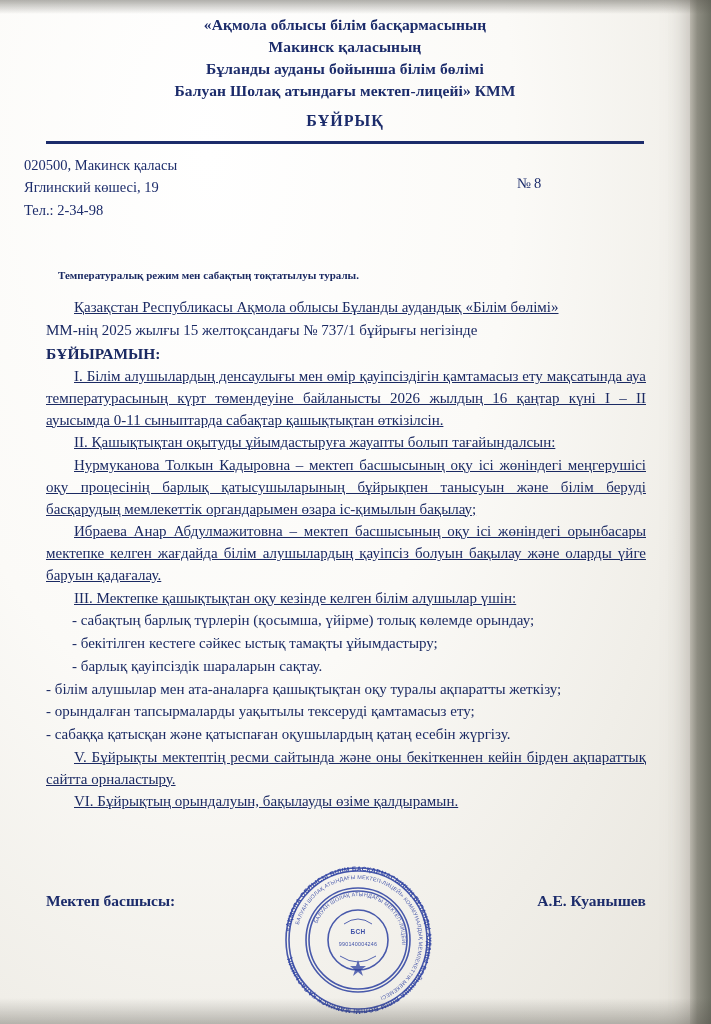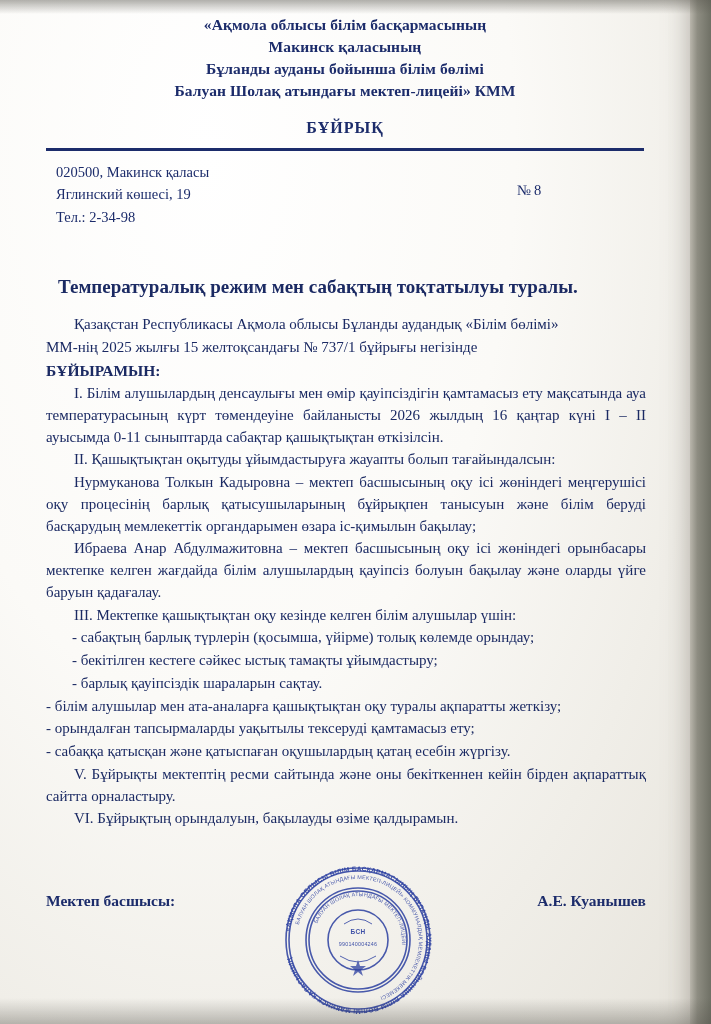--- a/index.html
+++ b/index.html
@@ -69,63 +69,63 @@
     margin-top: 14px;
     font-weight: bold;
     font-size: 15.5px;
     line-height: 1.42;
     letter-spacing: .1px;
     color: #1c2c6b;
   }
   .header .line { display: block; }
   .order-word {
     display: block;
-    margin-top: 15px;
+    margin-top: 8px;
     font-size: 16px;
     letter-spacing: 1px;
   }
   .rule {
     margin: 8px 46px 0 46px;
     height: 3px;
     background: #1c2c6b;
   }
 
   .meta {
     position: relative;
-    margin: 10px 46px 0 56px;
+    margin: 10px 46px 0 24px;
     font-size: 14.5px;
     line-height: 1.55;
     color: #1c2c6b;
   }
   .meta .left { display: block; }
   .meta .right {
     position: absolute;
     right: 0;
     top: 18px;
     text-align: center;
     width: 230px;
   }
   .meta .num { display: block; }
   .meta .date { display: block; margin-top: 5px; }
 
   .subject {
     margin: 48px 46px 0 46px;
     font-weight: bold;
-    font-size: 19px;
+    font-size: 11px;
     text-indent: 12px;
   }
 
   .body {
     margin: 16px 44px 0 46px;
     font-size: 15px;
     line-height: 1.45;
     text-align: justify;
   }
   .body p { margin: 0 0 1px 0; }
-  .indent { text-indent: 28px; }
+  .indent { text-indent: 28px; text-decoration: underline; }
   .noindent { text-indent: 0; }
   .cmd {
     font-weight: bold;
     font-size: 15.5px;
     text-indent: 0;
     margin-top: 1px;
   }
   .dash { text-indent: 26px; }
 
   .signature {

